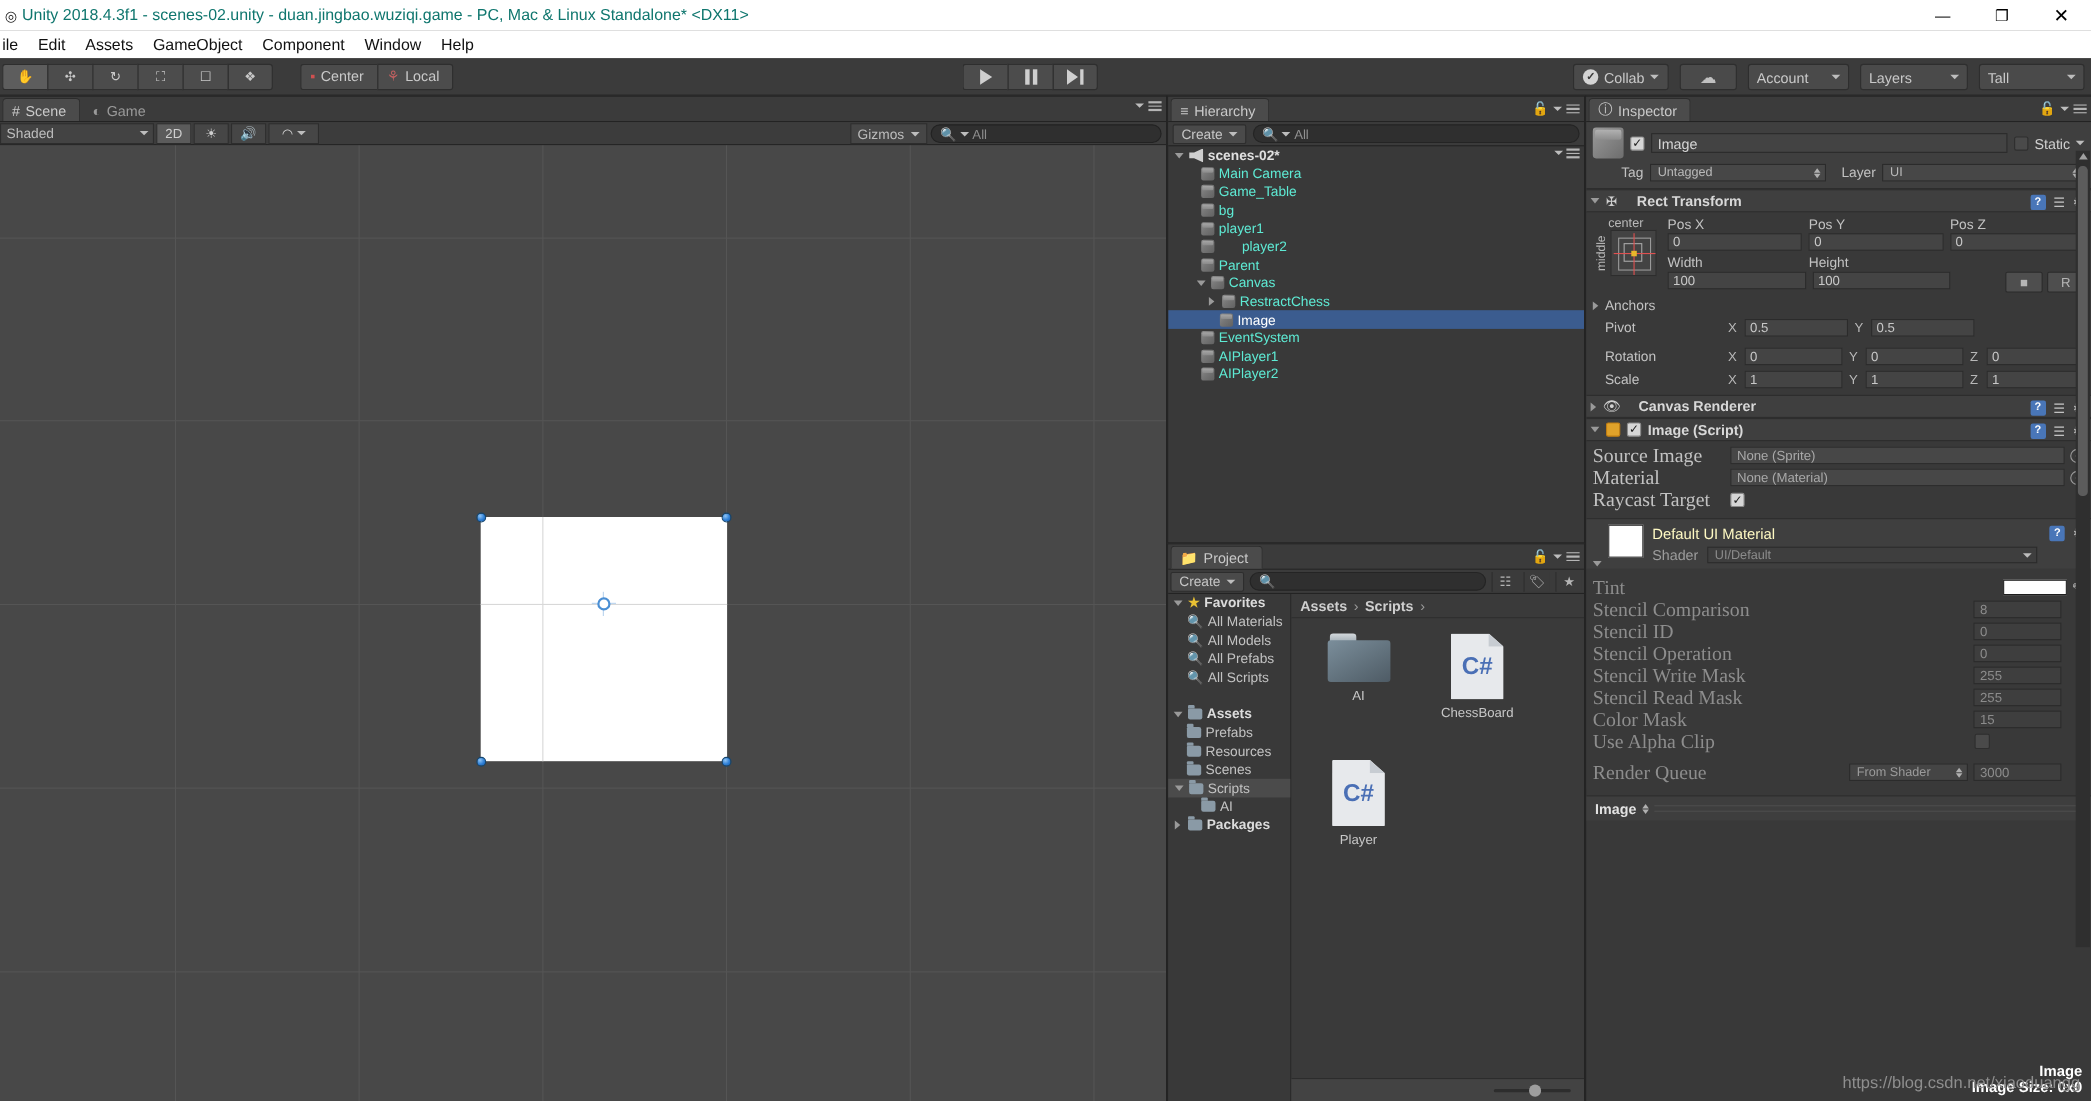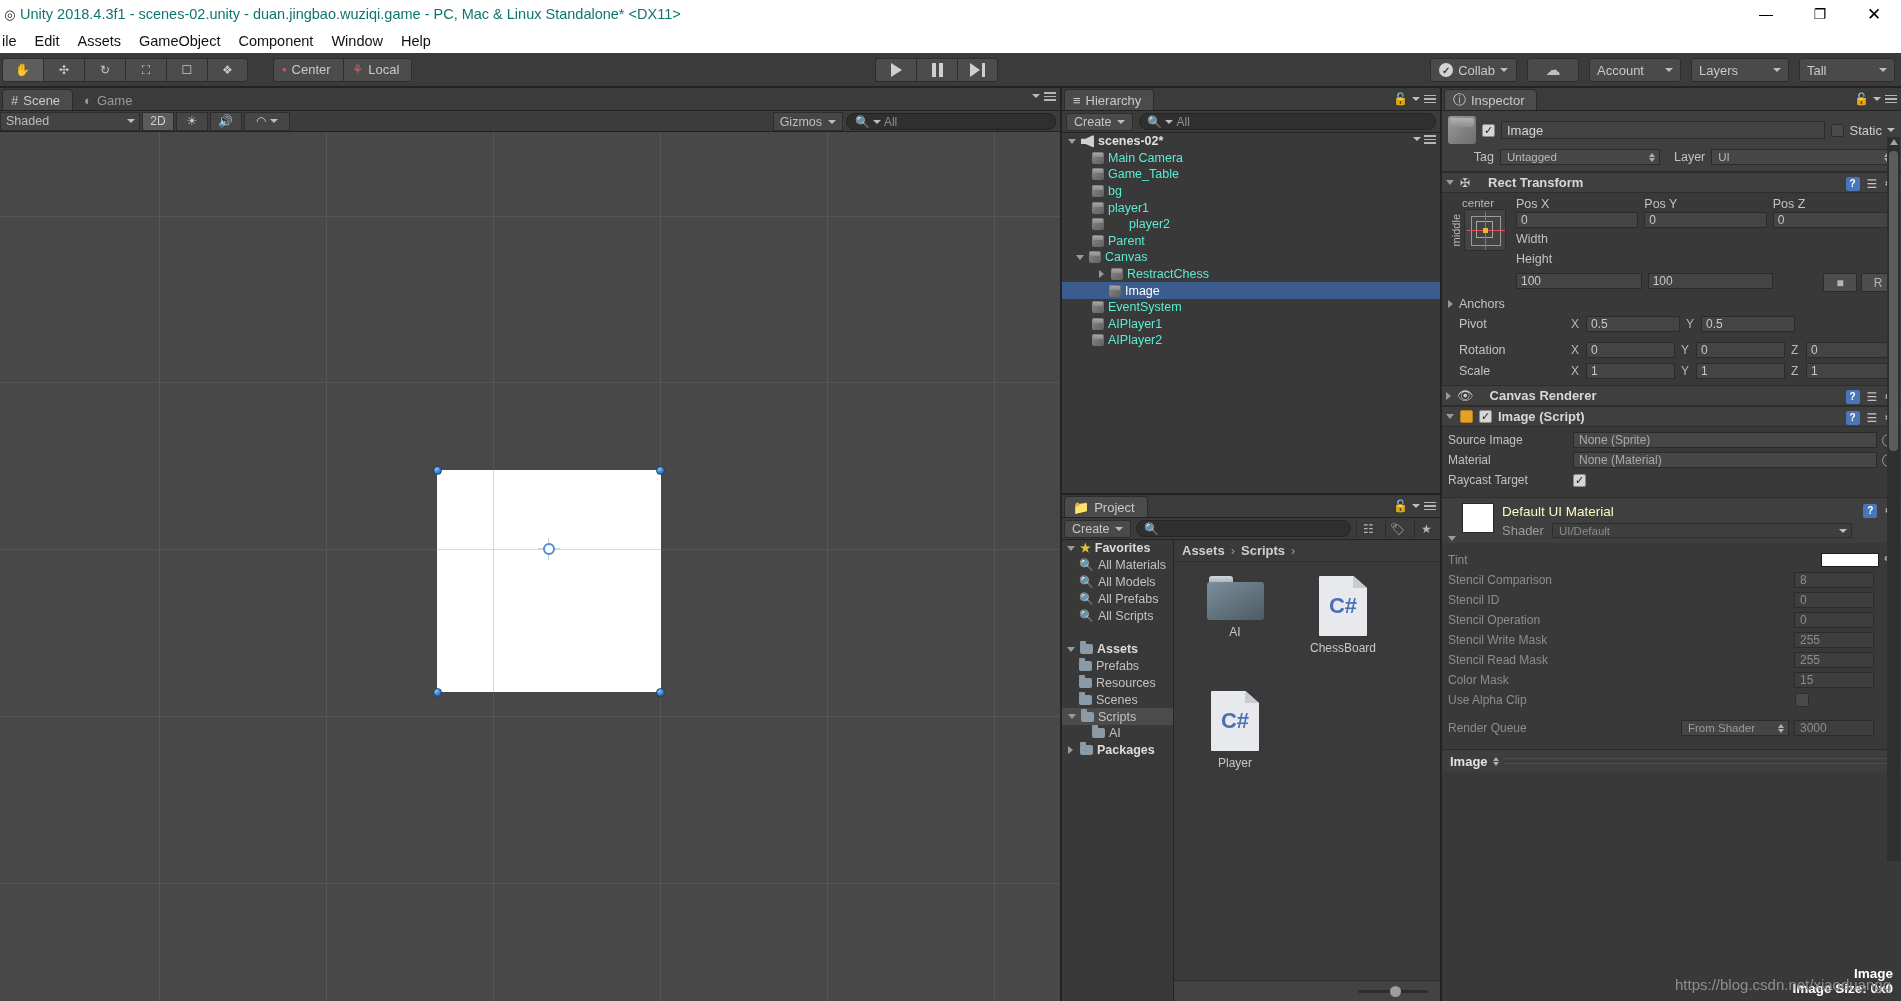--- a/index.html
+++ b/index.html
@@ -281,21 +281,21 @@
   .nf{ flex:1; height:16px; background:#444444; border:1px solid #2b2b2b; color:#c8c8c8; font-size:12px;
     display:flex; align-items:center; padding:0 4px;}
   .blue-btns{ display:flex; gap:4px; align-items:center;}
   .bb{ width:34px; height:19px; background:#4e4e4e; border:1px solid #2b2b2b; border-radius:2px;
     display:flex; align-items:center; justify-content:center; color:#b5b5b5; font-size:12px;}
   .row-lbl{ display:flex; align-items:center; gap:6px; margin-top:5px;}
   .row-lbl .nm{ width:106px; font-size:12.5px; color:#c2c2c2;}
   .axis{ font-size:12px; color:#b8b8b8; width:9px;}
 
   .prop-row{ display:flex; align-items:center; height:18px; margin-bottom:2px;}
-  .prop-name{ width:125px; font-size:12px; color:#c2c2c2;}
+  .prop-name{ width:125px; font-size:18px; color:#c2c2c2;font-family:Liberation Serif, serif;}
   .prop-name.dim{ color:#8d8d8d;}
   .prop-field{ flex:1; height:16px; background:#474747; border:1px solid #2b2b2b; color:#a9a9a9;
     font-size:12px; display:flex; align-items:center; padding:0 5px;}
   .prop-field.dim{ background:#3e3e3e; color:#8c8c8c; }
   .color-field{ flex:1; height:14px; background:#ffffff; border:1px solid #1e1e1e;}
   .circ-ic{ width:13px; height:13px; border-radius:50%; border:1px solid #9a9a9a; margin-left:5px; position:relative; flex:none;}
   .circ-ic:after{ content:''; position:absolute; left:4px; top:4px; width:3px; height:3px; border-radius:50%; background:#bdbdbd;}
   .eyedrop{ margin-left:5px; color:#c9c9c9; font-size:13px; transform:rotate(-12deg); flex:none;}
 
   .mat-header{ background:#3f3f3f; border-top:1px solid #2d2d2d; padding:5px 6px; position:relative;
@@ -553,21 +553,21 @@
         <span>player1</span>
       </div>
       <div class="h-row" style="padding-left:30px;gap:25px;">
         <span class="cube"></span>
         <span>player2</span>
       </div>
       <div class="h-row" style="padding-left:30px;">
         <span class="cube"></span>
         <span>Parent</span>
       </div>
-      <div class="h-row" style="padding-left:12px;">
+      <div class="h-row" style="padding-left:24px;">
         <span class="arrow-slot">
             <span class="arrow-d"></span>
           </span>
         <span class="cube"></span>
         <span>Canvas</span>
       </div>
       <div class="h-row" style="padding-left:34px;">
         <span class="arrow-slot">
             <span class="arrow-r"></span>
           </span>
@@ -809,21 +809,21 @@
             <div class="f-head">
               <div>Pos X</div>
               <div>Pos Y</div>
               <div>Pos Z</div>
             </div>
             <div class="f-vals">
               <div class="nf">0</div>
               <div class="nf">0</div>
               <div class="nf">0</div>
             </div>
-            <div class="f-head" style="margin-top:4px;flex-direction:column;">
+            <div class="f-head" style="margin-top:4px;">
               <div>Width</div>
               <div>Height</div>
               <div></div>
             </div>
             <div class="f-vals">
               <div class="nf">100</div>
               <div class="nf">100</div>
               <div style="flex:1; display:flex; justify-content:flex-end;">
                 <div class="blue-btns">
                   <div class="bb">■</div>

